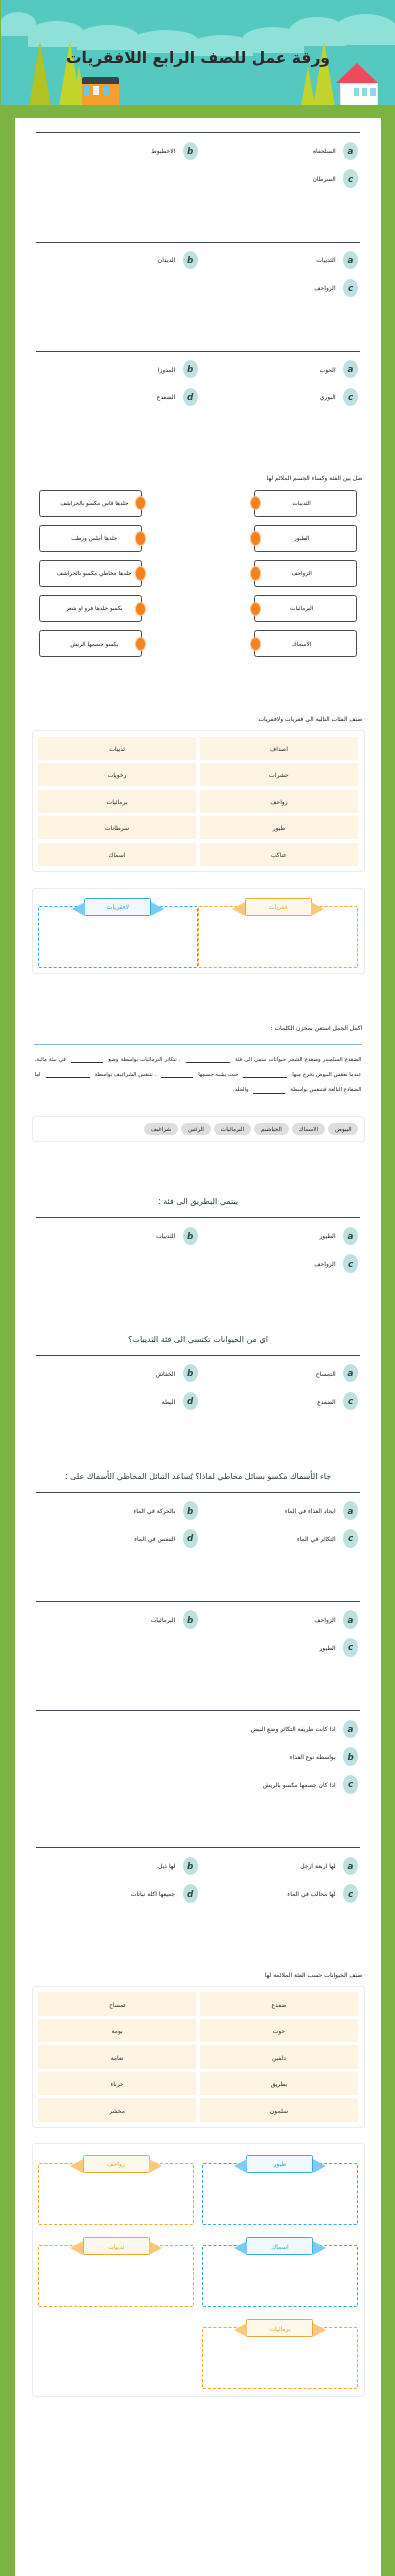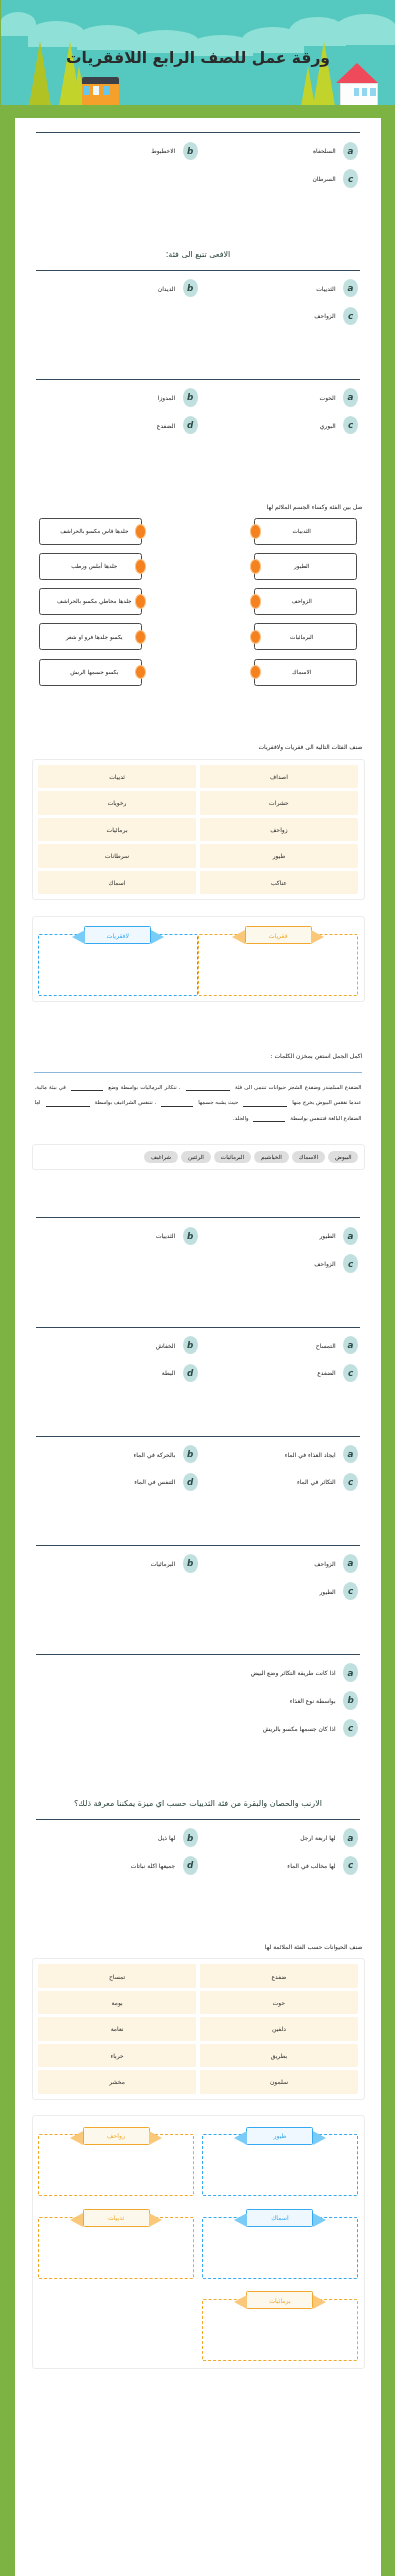--- a/index.html
+++ b/index.html
@@ -344,21 +344,20 @@
       </div>
       <div class="opt">
         <span class="bubble">c</span>
         <span class="opt-label">السرطان</span>
       </div>
     </div>
   </div>
   <div class="spacer-md"></div>
 
   <div class="block">
-    <div class="q-text">الافعى تتبع الى فئة:</div>
     <div class="q-rule"></div>
     <div class="opts">
       <div class="opt">
         <span class="bubble">a</span>
         <span class="opt-label">الثدييات</span>
       </div>
       <div class="opt">
         <span class="bubble">b</span>
         <span class="opt-label">الديدان</span>
       </div>
@@ -515,39 +514,41 @@
       <span class="chip">الاسماك</span>
       <span class="chip">الخياشيم</span>
       <span class="chip">البرمائيات</span>
       <span class="chip">الرئتين</span>
       <span class="chip">شراغيف</span>
     </div>
   </div>
   <div class="spacer-lg"></div>
 
   <div class="block">
+    <div class="q-text">ينتمي البطريق الى فئة :</div>
     <div class="q-rule"></div>
     <div class="opts">
       <div class="opt">
         <span class="bubble">a</span>
         <span class="opt-label">الطيور</span>
       </div>
       <div class="opt">
         <span class="bubble">b</span>
         <span class="opt-label">الثدييات</span>
       </div>
       <div class="opt">
         <span class="bubble">c</span>
         <span class="opt-label">الزواحف</span>
       </div>
     </div>
   </div>
   <div class="spacer-md"></div>
 
   <div class="block">
+    <div class="q-text">اي من الحيوانات تكتسي الى فئة الثدييات؟</div>
     <div class="q-rule"></div>
     <div class="opts">
       <div class="opt">
         <span class="bubble">a</span>
         <span class="opt-label">التمساح</span>
       </div>
       <div class="opt">
         <span class="bubble">b</span>
         <span class="opt-label">الخفاش</span>
       </div>
@@ -557,20 +558,21 @@
       </div>
       <div class="opt">
         <span class="bubble">d</span>
         <span class="opt-label">البطة</span>
       </div>
     </div>
   </div>
   <div class="spacer-md"></div>
 
   <div class="block">
+    <div class="q-text">جاء الأسماك مكسو بسائل مخاطي لماذا؟ يُساعد التنائل المخاطي الأسماك على :</div>
     <div class="q-rule"></div>
     <div class="opts">
       <div class="opt">
         <span class="bubble">a</span>
         <span class="opt-label">ايجاد الغذاء في الماء</span>
       </div>
       <div class="opt">
         <span class="bubble">b</span>
         <span class="opt-label">بالحركة في الماء</span>
       </div>
@@ -618,21 +620,20 @@
       </div>
       <div class="opt" style="width:100%">
         <span class="bubble">c</span>
         <span class="opt-label">اذا كان جسمها مكسو بالريش</span>
       </div>
     </div>
   </div>
   <div class="spacer-md"></div>
 
   <div class="block">
-    <div class="q-text">الارنب والحصان والبقرة من فئة الثدييات حسب اي ميزة يمكننا معرفة ذلك؟</div>
     <div class="q-rule"></div>
     <div class="opts">
       <div class="opt">
         <span class="bubble">a</span>
         <span class="opt-label">لها اربعة ارجل</span>
       </div>
       <div class="opt">
         <span class="bubble">b</span>
         <span class="opt-label">لها ذيل</span>
       </div>

